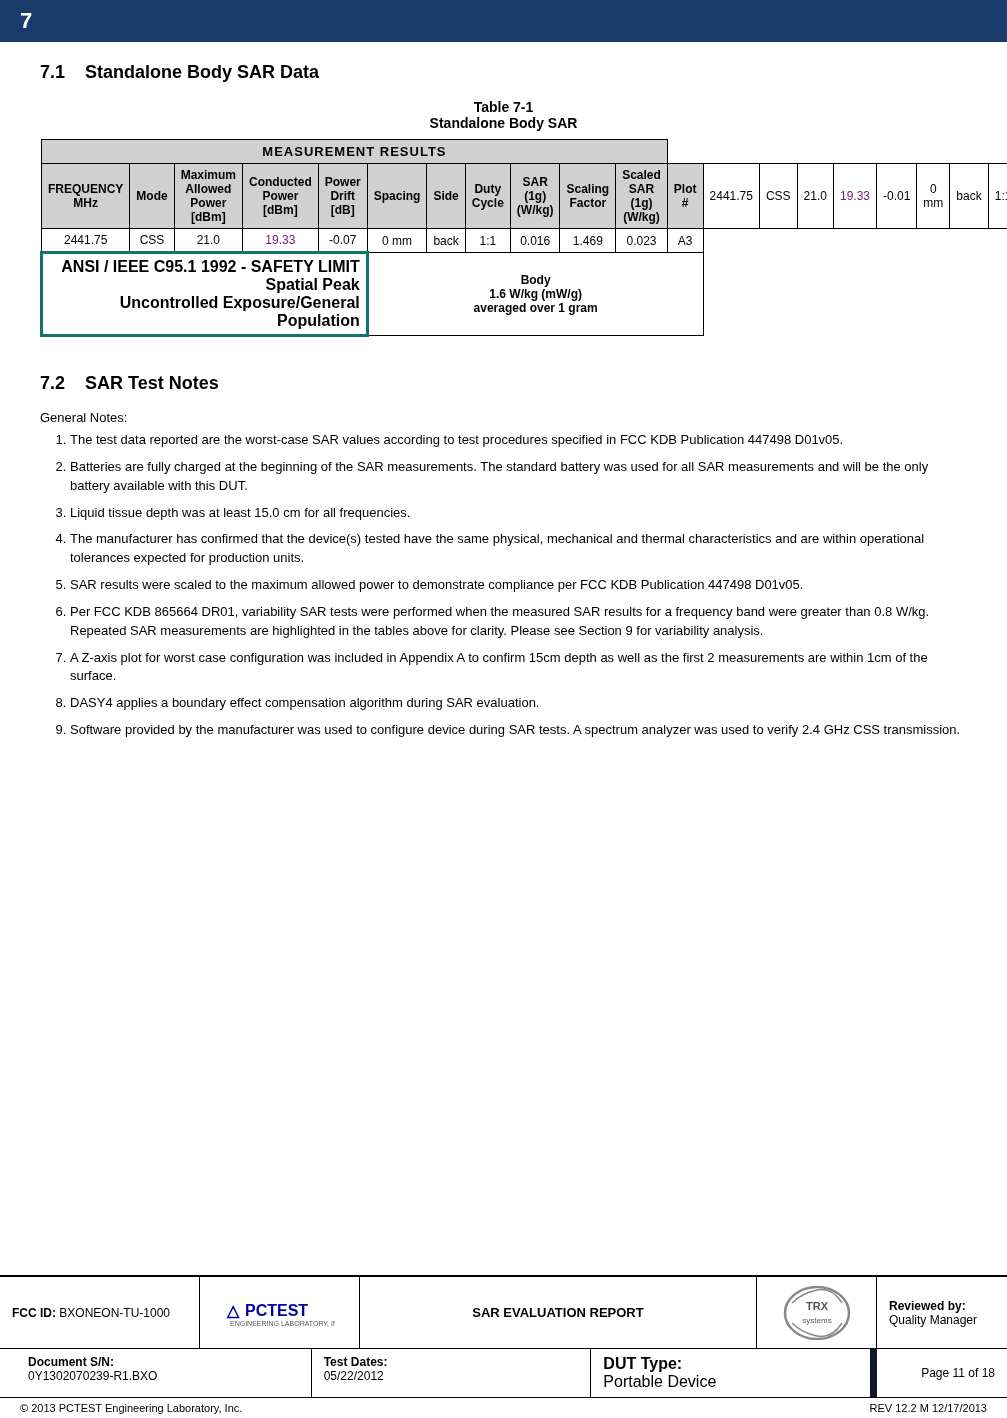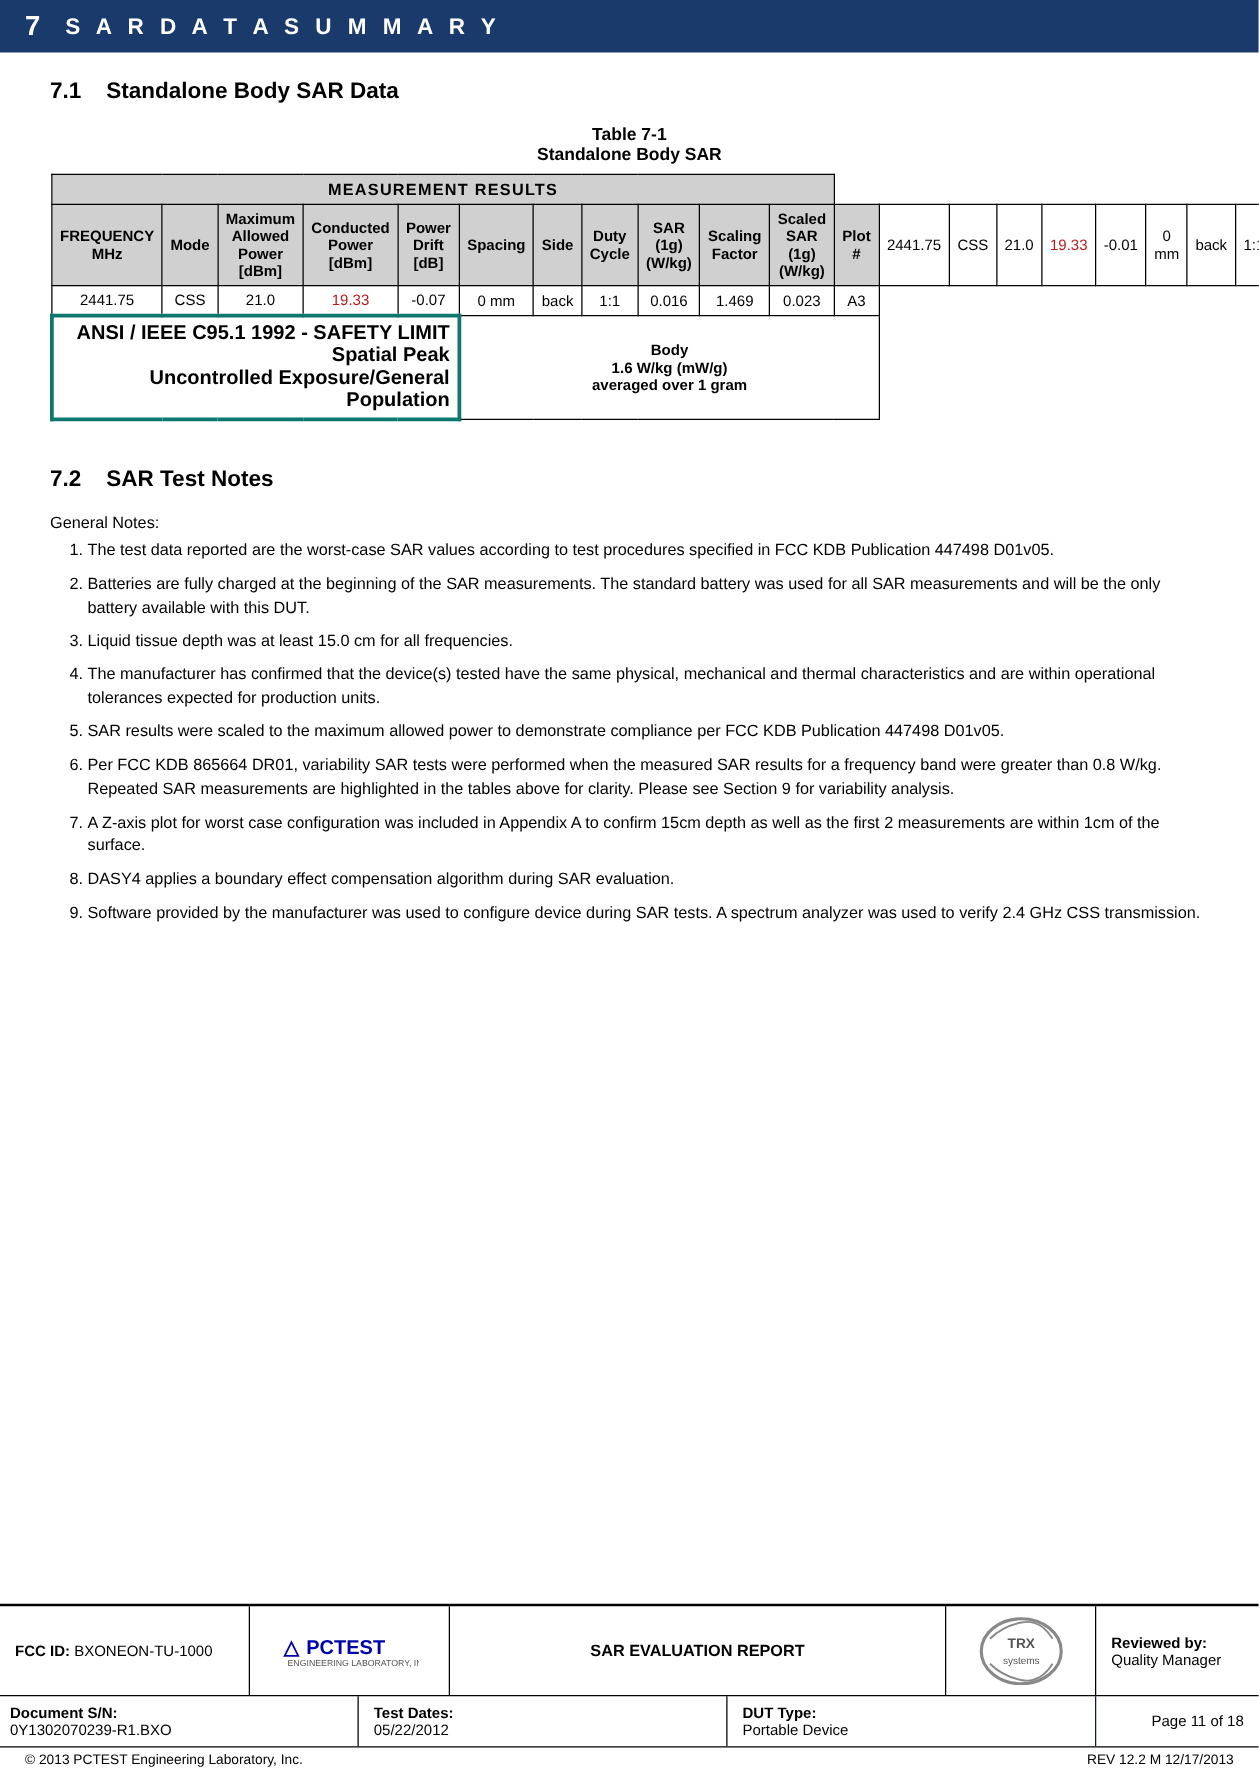--- a/index.html
+++ b/index.html
@@ -18,59 +18,58 @@
     .section-title { font-size: 18px; font-weight: bold; margin-bottom: 16px; }
     .section-num { margin-right: 20px; }
 
     .table-caption { text-align: center; font-weight: bold; margin-bottom: 8px; font-size: 14px; }
 
     
     .meas-table { width: 100%; border-collapse: collapse; margin-bottom: 16px; }
     .meas-table th, .meas-table td { border: 1px solid #000; padding: 4px 6px; text-align: center; font-size: 12px; }
     .meas-header-row th { background: #d0d0d0; font-weight: bold; }
     .meas-title-row th { background: #d0d0d0; font-weight: bold; font-size: 13px; letter-spacing: 1px; }
-    .blue-val { color: #b91c1c; }
+    .blue-val { color: #701a75; }
 
     
     .section-72 { margin-top: 36px; }
     .general-notes { margin-top: 10px; margin-bottom: 6px; font-size: 13px; }
     .notes-list { margin-left: 30px; font-size: 13px; }
     .notes-list li { margin-bottom: 8px; line-height: 1.45; }
 
     
     .footer { border-top: 2px solid #000; margin-top: auto; }
     .footer-top { display: flex; border-bottom: 1px solid #000; }
     .footer-fcc { padding: 8px 12px; border-right: 1px solid #000; font-size: 12px; display: flex; align-items: center; min-width: 200px; }
     .footer-logo { padding: 8px 20px; border-right: 1px solid #000; display: flex; align-items: center; justify-content: center; min-width: 160px; }
     .footer-report { padding: 8px 20px; border-right: 1px solid #000; display: flex; align-items: center; justify-content: center; font-weight: bold; font-size: 13px; flex: 1; }
     .footer-trx { padding: 8px 20px; border-right: 1px solid #000; display: flex; align-items: center; justify-content: center; min-width: 120px; }
     .footer-reviewed { padding: 8px 12px; display: flex; flex-direction: column; justify-content: center; font-size: 12px; min-width: 130px; }
     .footer-bottom { display: flex; }
-    .footer-doc { padding: 6px 8px; border-right: 1px solid #000; font-size: 12px; flex: 1; }
+    .footer-doc { padding: 6px 28px; border-right: 1px solid #000; font-size: 12px; flex: 1; }
     .footer-dates { padding: 6px 12px; border-right: 1px solid #000; font-size: 12px; flex: 1; }
-    .footer-dut { padding: 6px 12px; border-right: 1px solid #0f172a; font-size: 12px; flex: 1; }
+    .footer-dut { padding: 6px 12px; border-right: 7px solid #0f172a; font-size: 16px; flex: 1; }
     .footer-page { padding: 6px 12px; font-size: 12px; text-align: right; min-width: 130px; display: flex; align-items: center; justify-content: flex-end; }
     .footer-copyright { padding: 4px 20px; font-size: 11px; display: flex; justify-content: space-between; border-top: 1px solid #000; }
 
     
     .pctest-logo { font-size: 11px; font-family: Arial; }
 
     
     .trx-logo { display: flex; flex-direction: column; align-items: center; font-size: 10px; }
 
     .label { font-weight: bold; }
   </style>
 </head>
 <body>
 
 <div class="page">
 
   <div class="header-bar">
     <span class="header-number">7</span>
-    <span class="header-title">S A R   D A T A   S U M M A R Y</span>
   </div>
 
   <div class="content">
 
     <div class="section-71">
       <div class="section-title">
         <span class="section-num">7.1</span><span>Standalone Body SAR Data</span>
       </div>
 
       <div class="table-caption">

